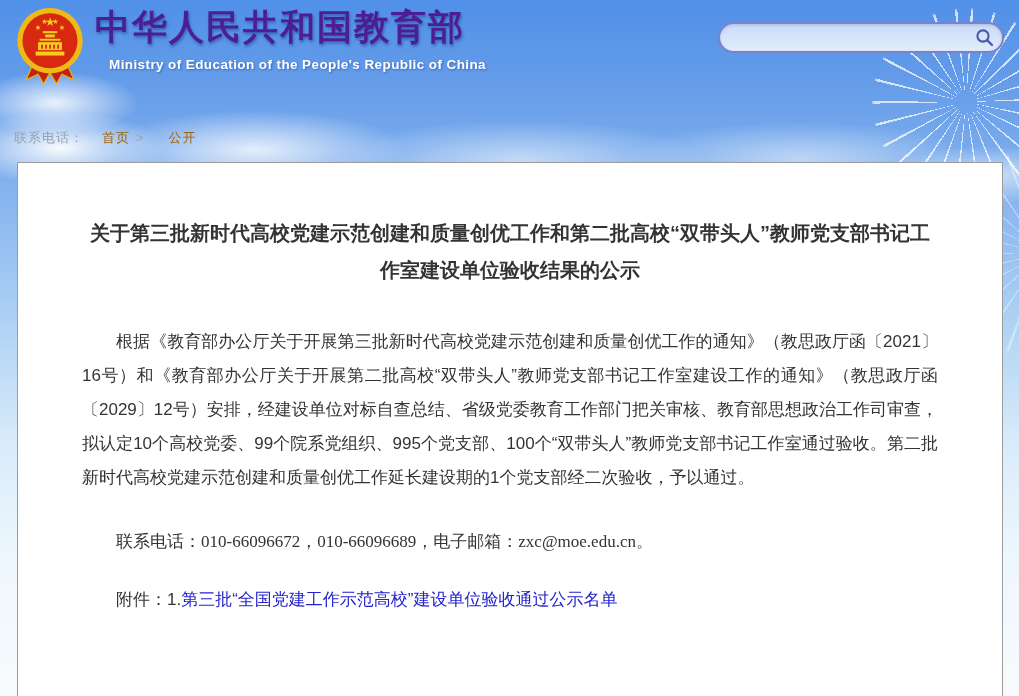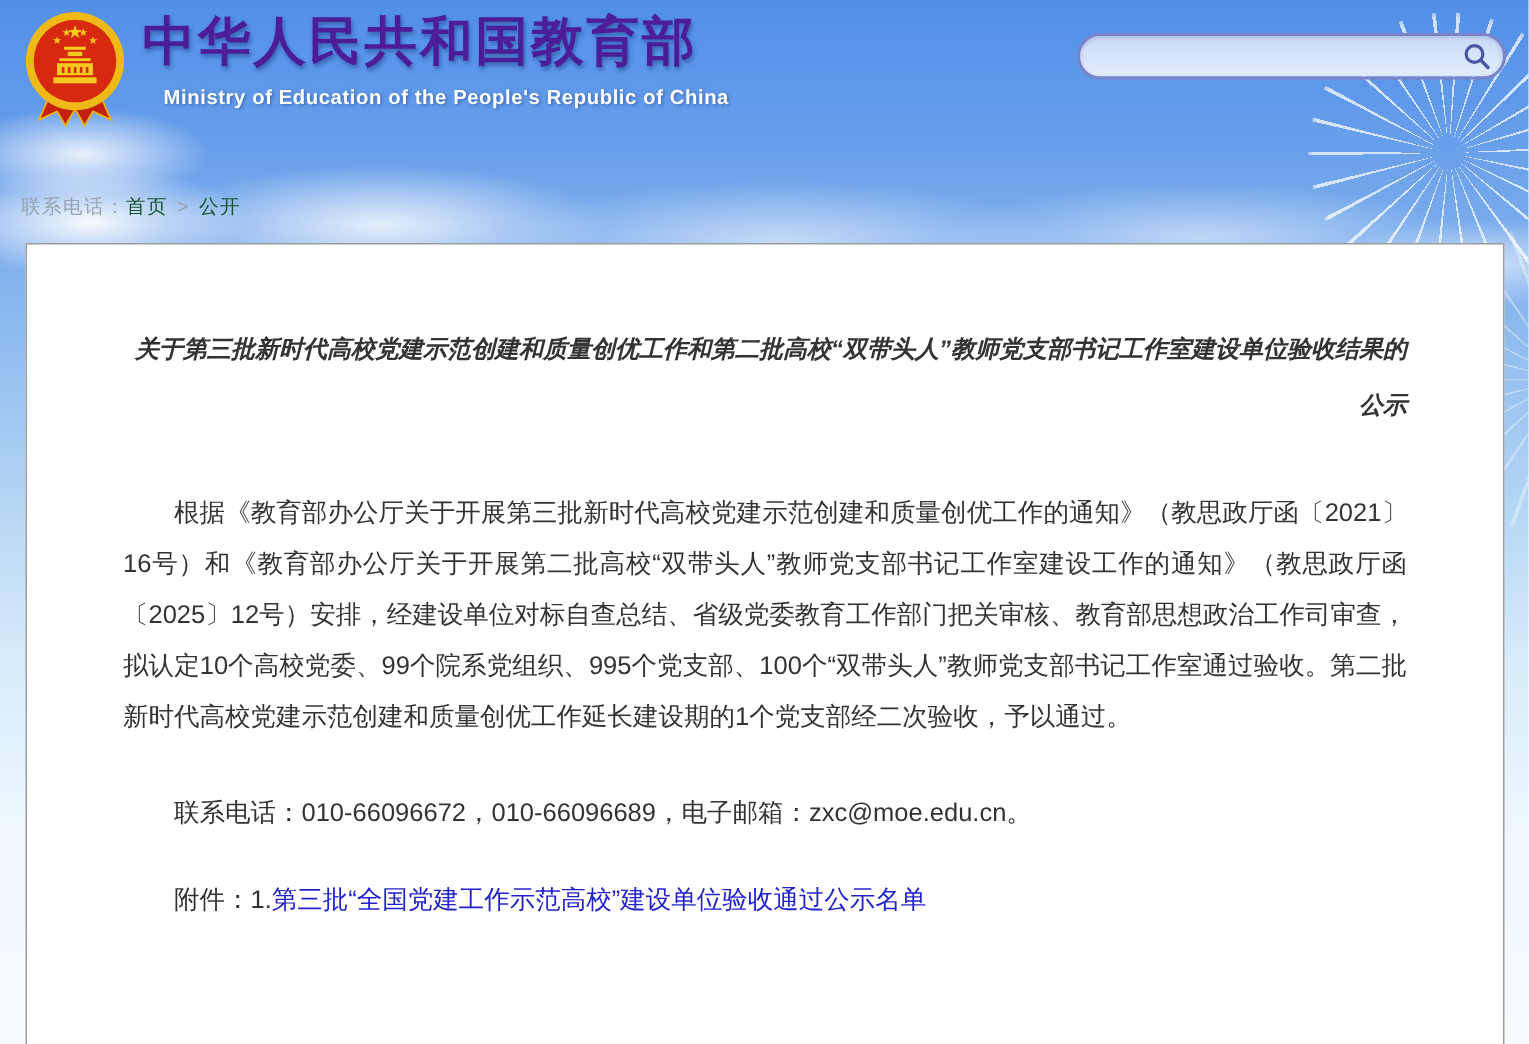--- a/index.html
+++ b/index.html
@@ -51,37 +51,37 @@
     padding:0 6px 0 14px;font-size:14px;color:#33406e;
   }
   .search-btn{
     width:26px;height:26px;border:none;background:transparent;cursor:pointer;
     display:flex;align-items:center;justify-content:center;margin-right:5px;padding:0;
   }
   .breadcrumb{
     position:absolute;left:14px;top:129px;z-index:2;font-size:13px;color:#96a3b2;
     letter-spacing:1px;
   }
-  .breadcrumb .bc-link{cursor:pointer;color:#14532d;text-decoration:none;}
+  .breadcrumb .bc-link{cursor:pointer;color:#a16207;text-decoration:none;margin-left:18px;}
   .breadcrumb .sep{margin:0 6px;}
 
   .panel{
     position:absolute;left:17px;top:162px;width:986px;height:620px;z-index:1;
     background:#ffffff;border:1px solid #9b9b9b;box-sizing:border-box;
   }
   .article{padding:52px 64px 0 64px;color:#333;}
   .article-title{
-    max-width:862px;margin:0 auto 36px auto;text-align:right;
-    font-size:16px;font-weight:700;line-height:37px;color:#333;font-style:italic;
+    max-width:862px;margin:0 auto 36px auto;text-align:center;
+    font-size:20px;font-weight:700;line-height:37px;color:#333;
   }
   .article p{
     font-size:17px;line-height:34px;color:#333;text-align:justify;
     text-indent:2em;margin:0 0 30px 0;
   }
-  .article p.contact{margin-bottom:24px;}
+  .article p.contact{margin-bottom:24px;font-family:Liberation Serif, serif;}
   .attachment{font-size:17px;line-height:34px;text-indent:2em;margin:0;}
   .attachment a{color:#2222cc;text-decoration:none;cursor:pointer;}
 </style>
 </head>
 <body>
 
 <div class="clouds"></div>
 <div class="dandelion d1"></div>
 <div class="dandelion d2"></div>
 
@@ -128,17 +128,17 @@
   </div>
 </div>
 
 <div class="breadcrumb">
   <span>联系电话：</span><span class="bc-link">首页</span><span class="sep">&gt;</span><span class="bc-link">公开</span>
 </div>
 
 <div class="panel">
   <div class="article">
     <h1 class="article-title">关于第三批新时代高校党建示范创建和质量创优工作和第二批高校“双带头人”教师党支部书记工作室建设单位验收结果的公示</h1>
-    <p>根据《教育部办公厅关于开展第三批新时代高校党建示范创建和质量创优工作的通知》（教思政厅函〔2021〕16号）和《教育部办公厅关于开展第二批高校“双带头人”教师党支部书记工作室建设工作的通知》（教思政厅函〔2025〕12号）安排，经建设单位对标自查总结、省级党委教育工作部门把关审核、教育部思想政治工作司审查，拟认定10个高校党委、99个院系党组织、995个党支部、100个“双带头人”教师党支部书记工作室通过验收。第二批新时代高校党建示范创建和质量创优工作延长建设期的1个党支部经二次验收，予以通过。</p>
+    <p>根据《教育部办公厅关于开展第三批新时代高校党建示范创建和质量创优工作的通知》（教思政厅函〔2021〕16号）和《教育部办公厅关于开展第二批高校“双带头人”教师党支部书记工作室建设工作的通知》（教思政厅函〔2029〕12号）安排，经建设单位对标自查总结、省级党委教育工作部门把关审核、教育部思想政治工作司审查，拟认定10个高校党委、99个院系党组织、995个党支部、100个“双带头人”教师党支部书记工作室通过验收。第二批新时代高校党建示范创建和质量创优工作延长建设期的1个党支部经二次验收，予以通过。</p>
     <p class="contact">联系电话：010-66096672，010-66096689，电子邮箱：zxc@moe.edu.cn。</p>
     <p class="attachment"><span>附件：1.</span><a>第三批“全国党建工作示范高校”建设单位验收通过公示名单</a></p>
   </div>
 </div>
 
 </body></html>

